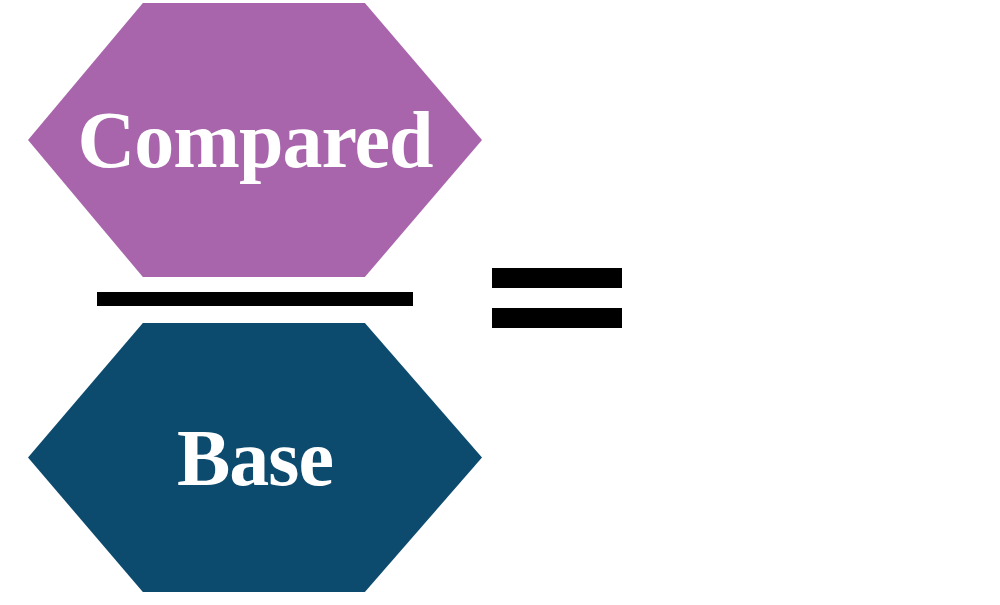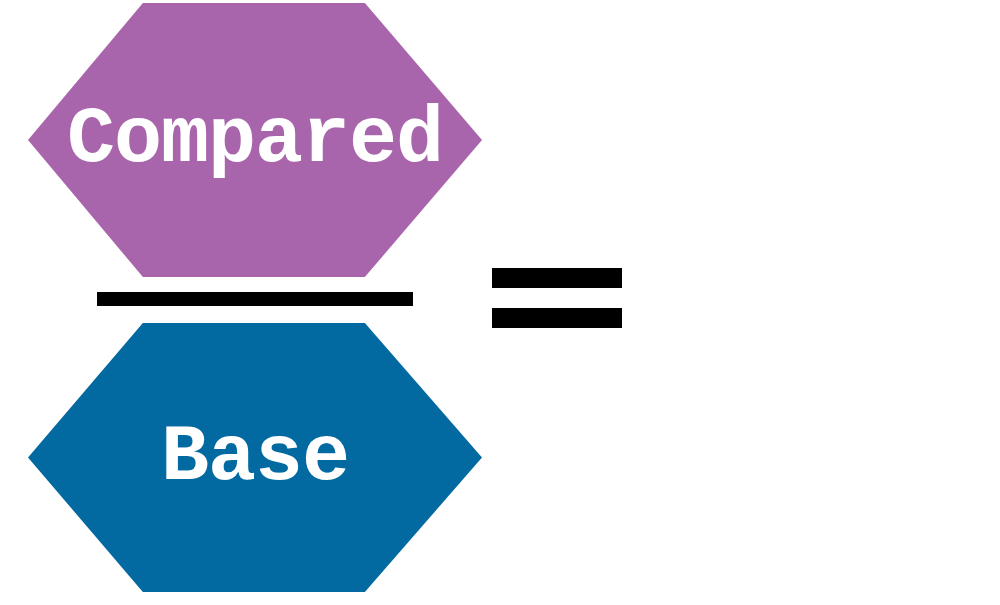--- a/index.html
+++ b/index.html
@@ -6,21 +6,21 @@
     margin: 0;
     padding: 0;
     background: #ffffff;
   }
   .canvas {
     position: relative;
     width: 900px;
     height: 605px;
     background: #ffffff;
     overflow: hidden;
-    font-family: Liberation Mono, monospace;
+    font-family: Liberation Serif, serif;
   }
   .shape-label {
     color: #ffffff;
     font-weight: 700;
     font-size: 80px;
     letter-spacing: -1px;
     line-height: 1;
     white-space: nowrap;
     user-select: none;
   }
@@ -80,21 +80,21 @@
 <body>
 
 <div class="canvas">
 
   <div class="hexagon hex-compared" style="background: rgb(168, 101, 172);">
     <span class="shape-label" style="color: rgb(255, 255, 255);">Compared</span>
   </div>
 
   <div class="fraction-bar" style="background: rgb(0, 0, 0);"></div>
 
-  <div class="hexagon hex-base" style="background: #0369a1;">
+  <div class="hexagon hex-base" style="background: #0c4a6e;">
     <span class="shape-label" style="color: rgb(255, 255, 255);">Base</span>
   </div>
 
   <div class="equals" aria-label="=">
     <div class="bar" style="background: rgb(0, 0, 0);"></div>
     <div class="bar" style="background: rgb(0, 0, 0);"></div>
   </div>
 
 
 </div>

